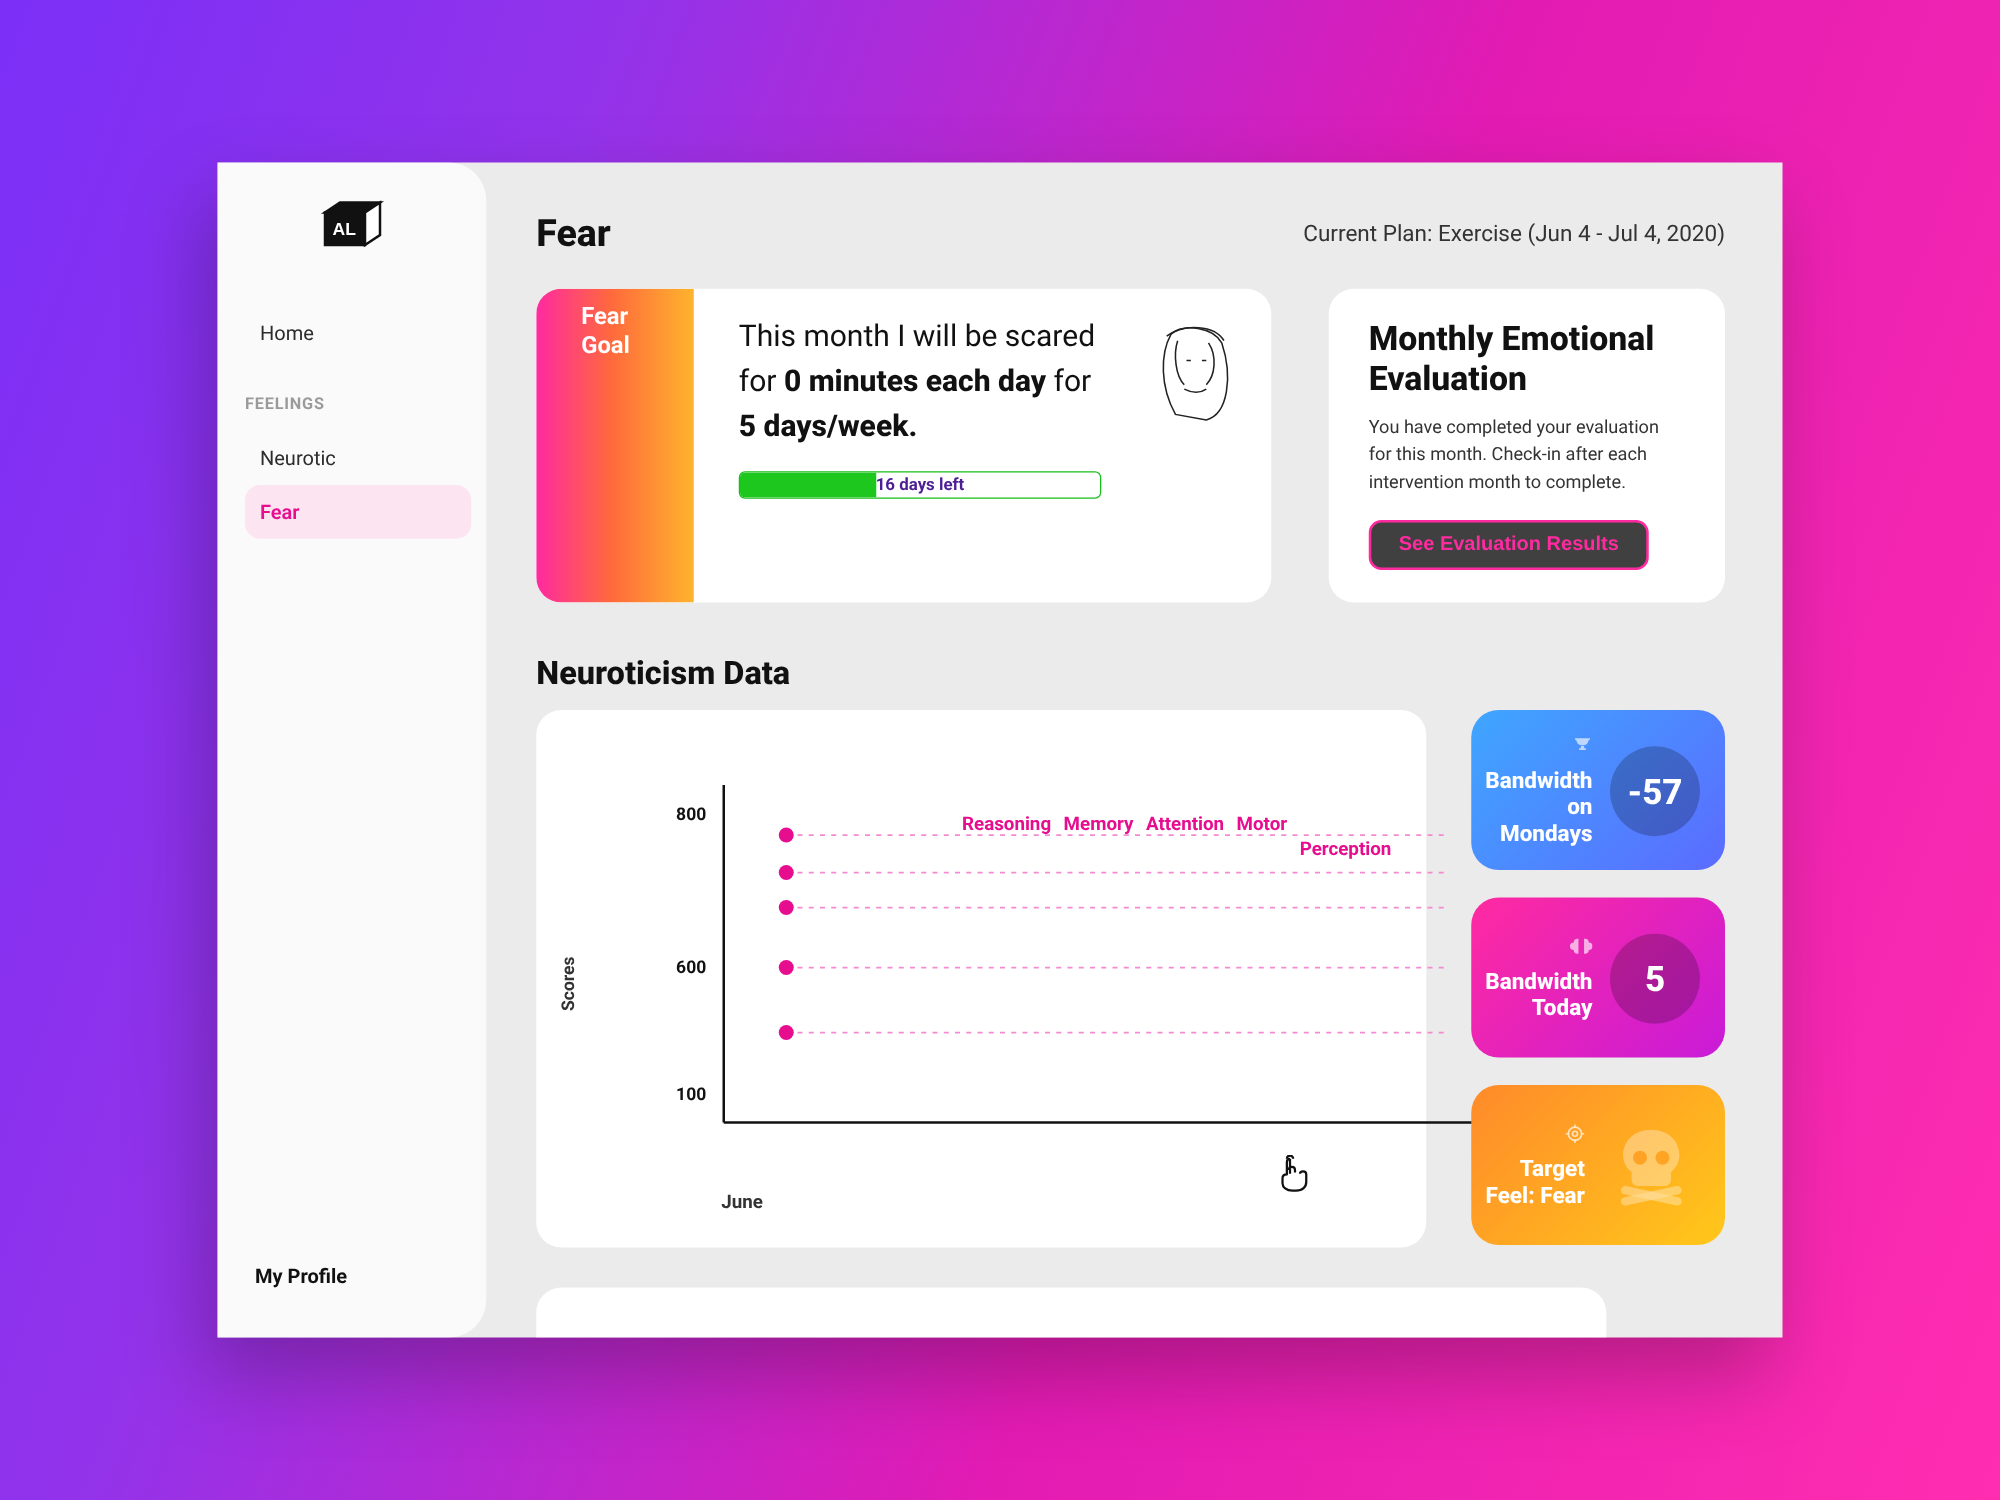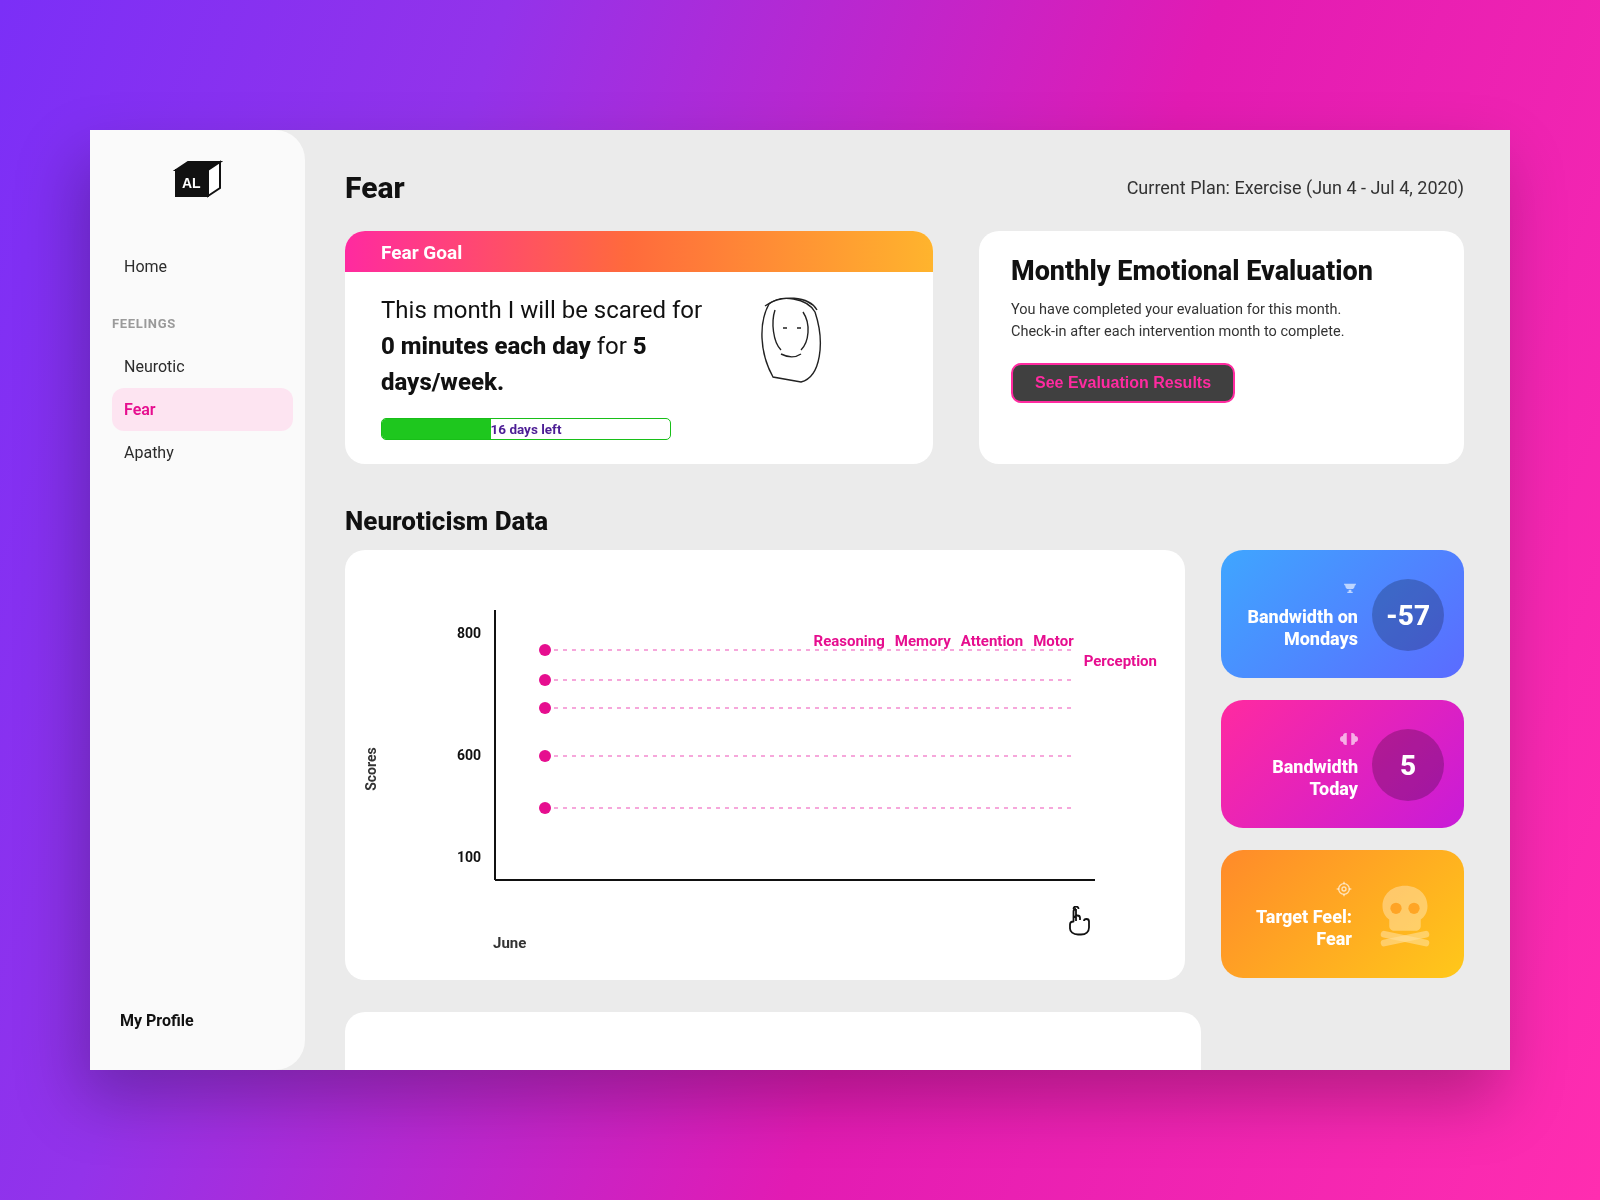--- a/index.html
+++ b/index.html
@@ -6,21 +6,21 @@
   html, body { width: 1600px; height: 1200px; }
   body {
     font-family: -apple-system, BlinkMacSystemFont, "Segoe UI", Roboto, Arial, sans-serif;
     background: linear-gradient(110deg, #7b2ff7 0%, #9333ea 25%, #e21bb3 60%, #ff2db0 100%);
     display: flex;
     align-items: center;
     justify-content: center;
     color: #111;
   }
   .app-window {
-    width: 1420px;
+    width: 1252px;
     height: 940px;
     background: #ebebeb;
     display: flex;
     box-shadow: -10px 30px 60px rgba(0,0,0,0.25);
     overflow: hidden;
   }
   
   .sidebar {
     width: 215px;
     background: #fafafa;
@@ -86,21 +86,21 @@
     margin-bottom: 42px;
   }
   .card {
     background: #fff;
     border-radius: 20px;
   }
   
   .goal-card {
     width: 588px;
     display: flex;
-    flex-direction: column;
+    flex-direction: row;
     overflow: hidden;
   }
   .goal-header {
     background: linear-gradient(90deg, #ff2aa0 0%, #ff6a3c 48%, #ffb42d 100%);
     color: #fff;
     font-weight: 700;
     font-size: 19px;
     padding: 10px 24px 8px 36px;
   }
   .goal-body {
@@ -274,21 +274,20 @@
 
     <div class="nav-section">
       <div class="nav-item">Home</div>
     </div>
 
 
     <div class="nav-section">
       <div class="nav-heading">FEELINGS</div>
       <div class="nav-item">Neurotic</div>
       <div class="nav-item active">Fear</div>
-      <div class="nav-item">Apathy</div>
     </div>
 
     <div class="spacer"></div>
     <div class="profile-link">My Profile</div>
   </aside>
 
   <main class="main">
 
     <div class="header-row">
       <h1 class="page-title">Fear</h1>

